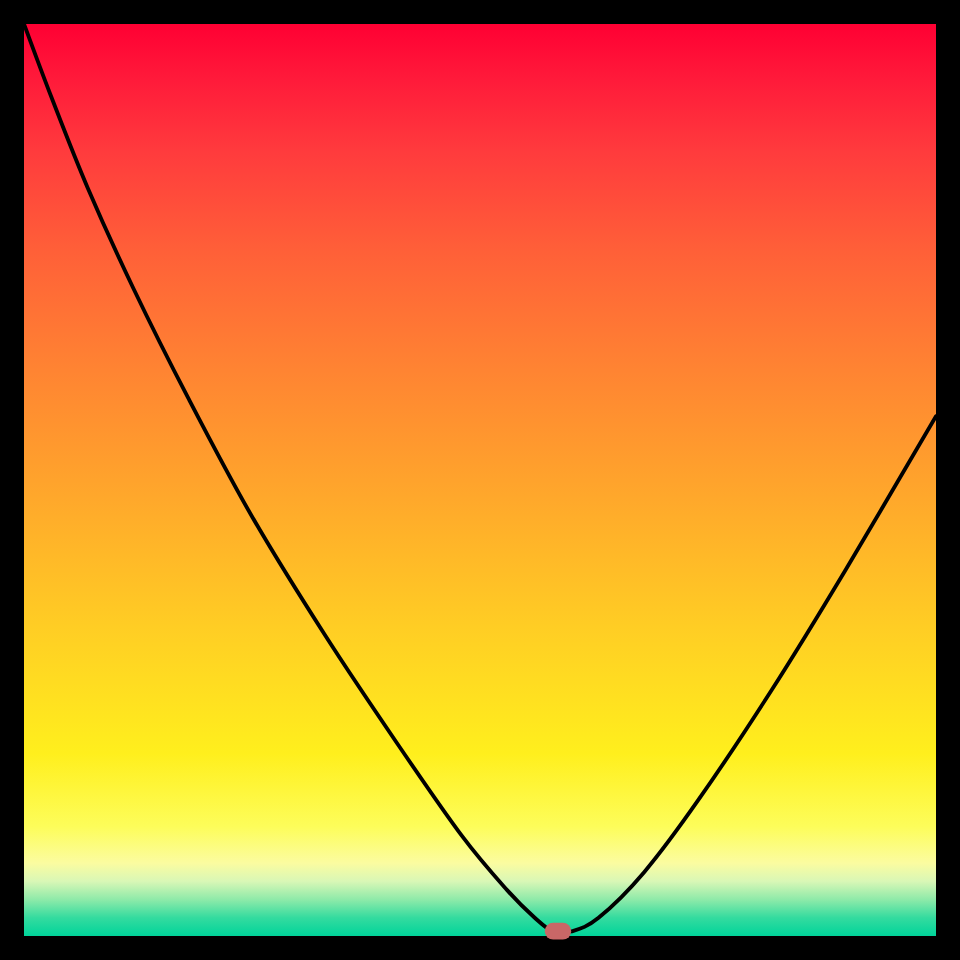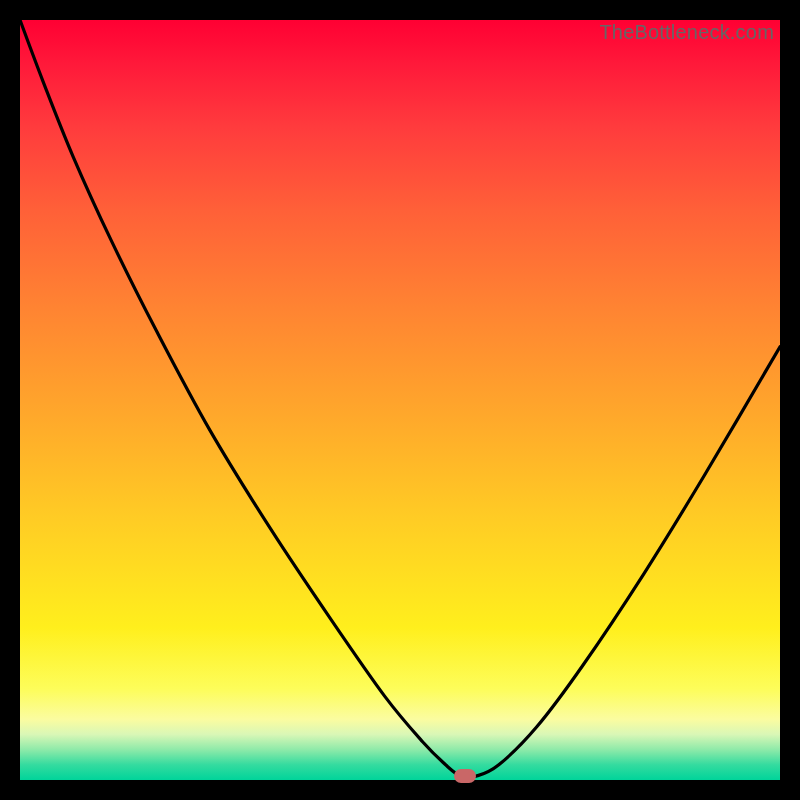--- a/index.html
+++ b/index.html
@@ -65,21 +65,20 @@
     border-radius: 7px;
     transform: translate(-50%, -50%);
   }
 </style>
 </head>
 <body>
 
 <div class="frame">
   <div class="plot">
 
-    <div class="watermark">TheBottleneck.com</div>
 
     <svg class="curve" viewBox="0 0 760 760" preserveAspectRatio="none">
       <path id="curve-path" fill="none" stroke="#000" stroke-width="3.2" stroke-linecap="round" d="M 0 0 C 3.8000000000000003 10.133333333333326, 13.933333333333334 37.99999999999994, 22.8 60.799999999999955 C 31.666666666666668 83.59999999999997, 41.800000000000004 110.20000000000006, 53.2 136.80000000000007 C 64.60000000000001 163.40000000000006, 77.26666666666668 191.26666666666665, 91.2 220.39999999999998 C 105.13333333333333 249.5333333333333, 120.33333333333331 279.93333333333334, 136.79999999999998 311.6 C 153.26666666666665 343.2666666666667, 171 377.46666666666664, 190 410.4 C 209 443.3333333333333, 230.53333333333336 477.5333333333333, 250.8 509.2 C 271.06666666666666 540.8666666666667, 292.59999999999997 572.5333333333333, 311.59999999999997 600.4 C 330.59999999999997 628.2666666666667, 349.6 656.1333333333333, 364.8 676.4 C 380 696.6666666666666, 392.6666666666667 710.6, 402.8 722 C 412.93333333333334 733.4, 419.2666666666667 739.0999999999999, 425.6 744.8 C 431.93333333333334 750.5, 435.7333333333333 754.3000000000001, 440.79999999999995 756.2 C 445.8666666666666 758.1, 449.66666666666663 758.1, 456 756.2 C 462.33333333333337 754.3000000000001, 468.6666666666667 753.0333333333333, 478.8 744.8 C 488.93333333333334 736.5666666666666, 502.86666666666673 723.2666666666667, 516.8000000000001 706.8 C 530.7333333333333 690.3333333333333, 544.6666666666666 671.3333333333334, 562.4 646 C 580.1333333333333 620.6666666666666, 602.9333333333333 586.4666666666666, 623.1999999999999 554.8 C 643.4666666666666 523.1333333333333, 661.2 494, 684 456 C 706.8 418, 747.3333333333334 348.33333333333337, 760 326.8"></path>
     </svg>
 
     <div class="marker" id="marker" style="left: 444.6px; top: 756.2px; background: rgb(201, 103, 103);"></div>
   </div>
 </div>
 
 </body></html>

